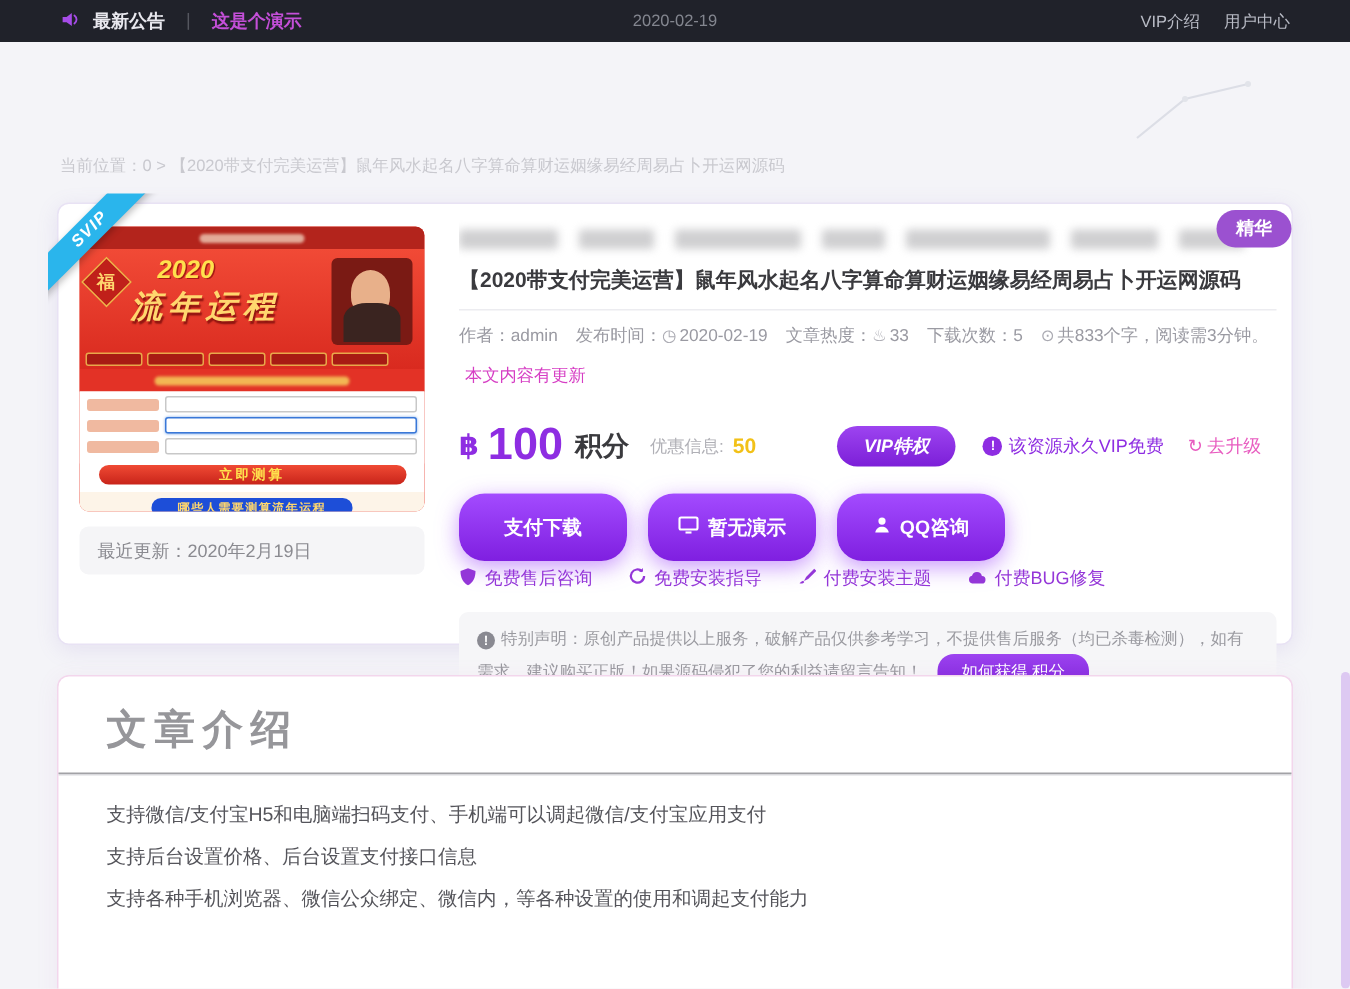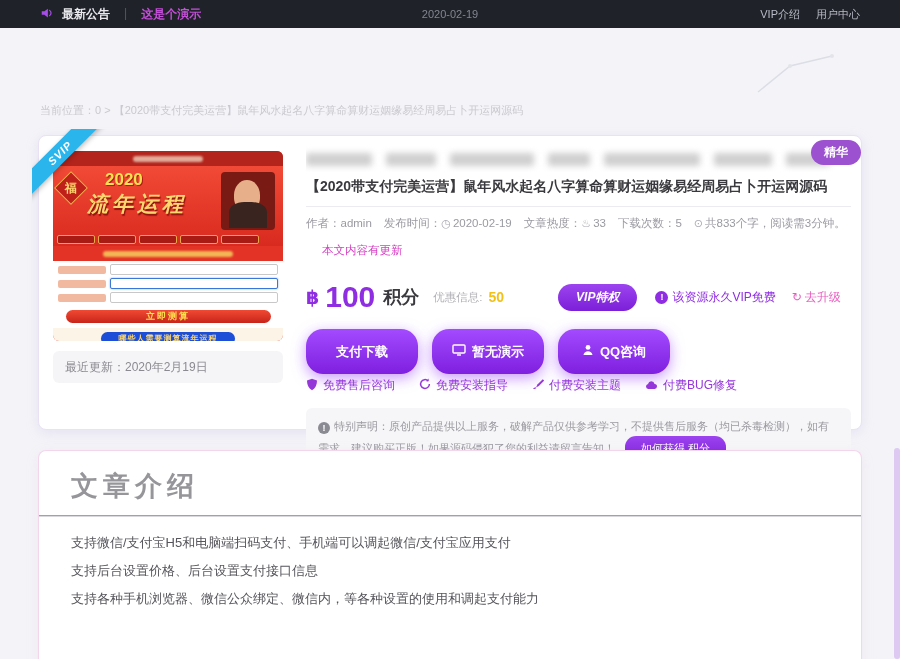--- a/index.html
+++ b/index.html
@@ -45,21 +45,21 @@
   .thumb { position:absolute; left:14px; top:15px; width:230px; height:190px; border-radius:6px;
            overflow:hidden; background:#e8392b; cursor:pointer; }
   .t-header { height:15px; background:#b3241c; display:flex; align-items:center; justify-content:center; }
   .t-header i { display:block; width:70px; height:6px; background:#f3d7c2; opacity:.75; border-radius:3px; filter:blur(1px); }
   .t-hero { position:relative; height:80px; background:linear-gradient(180deg,#f14a36,#d92a1f); }
   .t-fu { position:absolute; left:6px; top:10px; width:24px; height:24px; background:#c0201a;
           transform:rotate(45deg); display:flex; align-items:center; justify-content:center;
           border:1px solid #f0b24a; }
   .t-fu span { transform:rotate(-45deg); color:#ffd76e; font-size:12px; font-weight:bold; }
   .t-year { position:absolute; left:52px; top:4px; color:#ffe14d; font-size:17px; font-weight:bold;
-            text-shadow:1px 1px 0 #a81b14; }
+            font-style:italic; text-shadow:1px 1px 0 #a81b14; }
   .t-headline { position:absolute; left:34px; top:24px; color:#ffd76e; font-size:21px; font-weight:bold;
                 font-style:italic; letter-spacing:4px; text-shadow:1px 2px 1px #8f1510; }
   .t-girl { position:absolute; right:8px; top:6px; width:54px; height:58px; background:#7a1a14;
             border-radius:4px; overflow:hidden; }
   .t-girl i { position:absolute; left:13px; top:8px; width:26px; height:30px; background:#e8b08a;
               border-radius:50% 50% 40% 40%; display:block; }
   .t-girl b { position:absolute; left:8px; top:30px; width:38px; height:26px; background:#3a2420;
               border-radius:40% 40% 0 0; display:block; }
   .t-nav { position:absolute; left:4px; bottom:2px; display:flex; gap:3px; }
   .t-nav i { display:block; width:38px; height:9px; background:#a81b14; border:1px solid #e8a84a; border-radius:2px; }
@@ -86,21 +86,21 @@
   .watermark i { display:block; height:13px; background:#a8a8ab; opacity:.55; border-radius:2px; filter:blur(3px); }
   .watermark i:nth-child(1){width:66px;} .watermark i:nth-child(2){width:50px;}
   .watermark i:nth-child(3){width:84px;} .watermark i:nth-child(4){width:42px;}
   .watermark i:nth-child(5){width:96px;} .watermark i:nth-child(6){width:58px;}
   .watermark i:nth-child(7){width:44px;}
 
   .p-title { font-size:14px; font-weight:bold; color:#3a3a3e; margin-top:6px; padding-bottom:10px;
              border-bottom:1px solid #ececf0; }
   .meta { margin-top:9px; font-size:11.5px; color:#9a9aa2; display:flex; flex-wrap:wrap; gap:12px; align-items:center; }
   .meta .m-icon { font-size:11px; color:#aaaab2; margin-right:2px; }
-  .meta .m-update { color:#d63ec4; margin-left:16px; }
+  .meta .m-update { color:#d63ec4; margin-left:4px; }
 
   .price-row { margin-top:24px; display:flex; align-items:center; }
   .coin { color:#8e2de2; font-size:19px; font-weight:bold; margin-right:6px; }
   .p-amount { color:#8e2de2; font-size:30px; font-weight:bold; line-height:1; }
   .p-unit { color:#3a3a3e; font-size:18px; font-weight:bold; margin-left:8px; }
   .p-disc-label { color:#b0b0b6; font-size:11.5px; margin-left:14px; }
   .p-disc-val { color:#f2c118; font-size:14px; font-weight:bold; margin-left:6px; }
   .vip-pill { margin-left:54px; background:linear-gradient(180deg,#9d44f0,#7c1fd8); color:#fff;
               font-size:12px; font-weight:bold; font-style:italic; padding:5px 18px; border-radius:15px; }
   .info-dot { display:inline-flex; width:13px; height:13px; border-radius:50%; background:#8e2de2; color:#fff;

